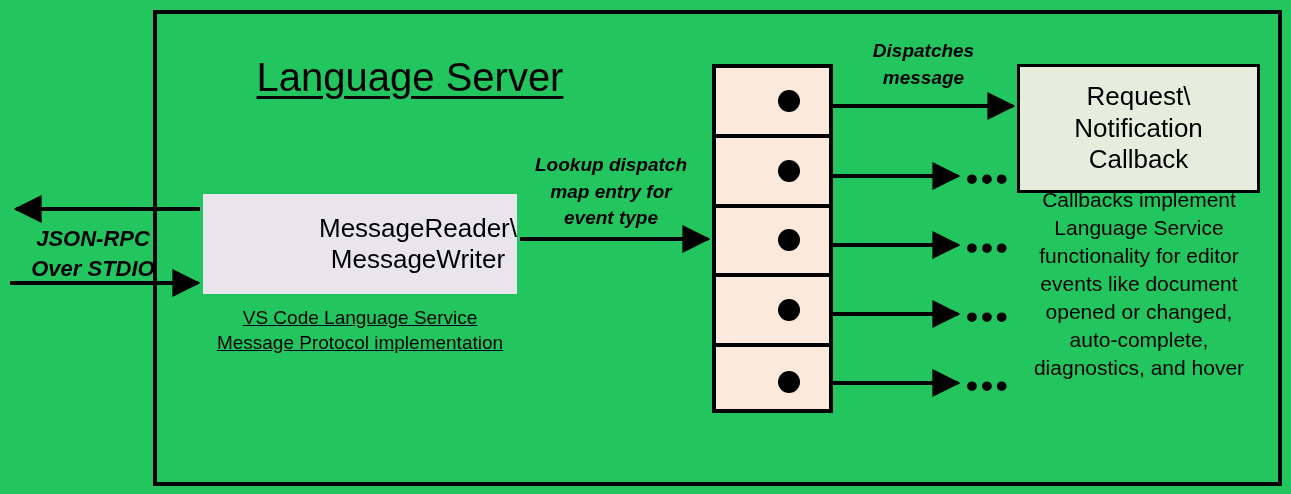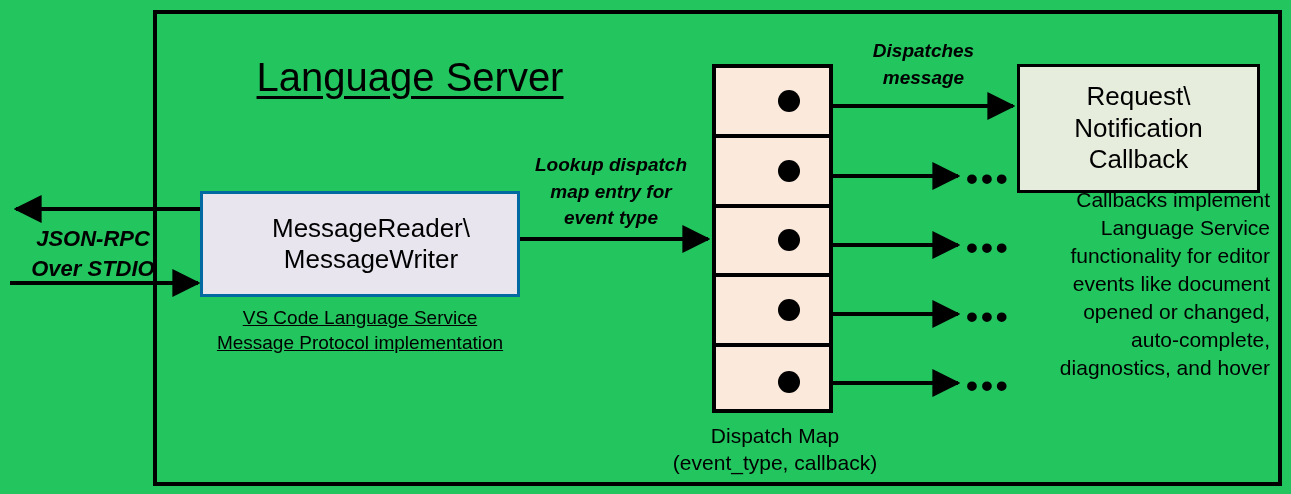--- a/index.html
+++ b/index.html
@@ -60,25 +60,25 @@
   }
 
   
   #message-reader-box {
     position: absolute;
     left: 200px;
     top: 191px;
     width: 320px;
     height: 106px;
     background: #E8E5EF;
-    border: 3px solid #0369a1;
+    border: 3px solid #22c55e;
     box-sizing: border-box;
     display: flex;
     align-items: center;
-    justify-content: center;
+    justify-content: flex-end;
     padding-left: 22px;
   }
   #message-reader-box .label {
     font-size: 26px;
     text-align: center;
     line-height: 1.2;
     white-space: pre-line;
   }
   #message-reader-caption {
     left: 190px;
@@ -177,21 +177,20 @@
     line-height: 1.22;
     text-align: center;
     white-space: pre-line;
   }
   #callback-caption {
     left: 1008px;
     top: 186px;
     width: 262px;
     font-size: 21px;
     line-height: 1.33;
-    text-align: right;
   }
 
   
   .ellipsis {
     position: absolute;
     font-size: 34px;
     line-height: 1;
     letter-spacing: 3px;
     font-weight: bold;
     color: #000;
@@ -257,22 +256,20 @@
     <div class="map-cell" style="top:139.6px;">
       <span class="map-dot"></span>
     </div>
     <div class="map-cell" style="top:209.4px;">
       <span class="map-dot"></span>
     </div>
     <div class="map-cell last" style="top:279.2px;">
       <span class="map-dot"></span>
     </div>
   </div>
-  <div class="txt" id="dispatch-map-caption">Dispatch Map
-(event_type, callback)</div>
 
   <div class="ellipsis" style="left:966px; top:161px;">•••</div>
   <div class="ellipsis" style="left:966px; top:230px;">•••</div>
   <div class="ellipsis" style="left:966px; top:299px;">•••</div>
   <div class="ellipsis" style="left:966px; top:368px;">•••</div>
 
   <div id="callback-box">
     <div class="label">Request\
 Notification
 Callback</div>

